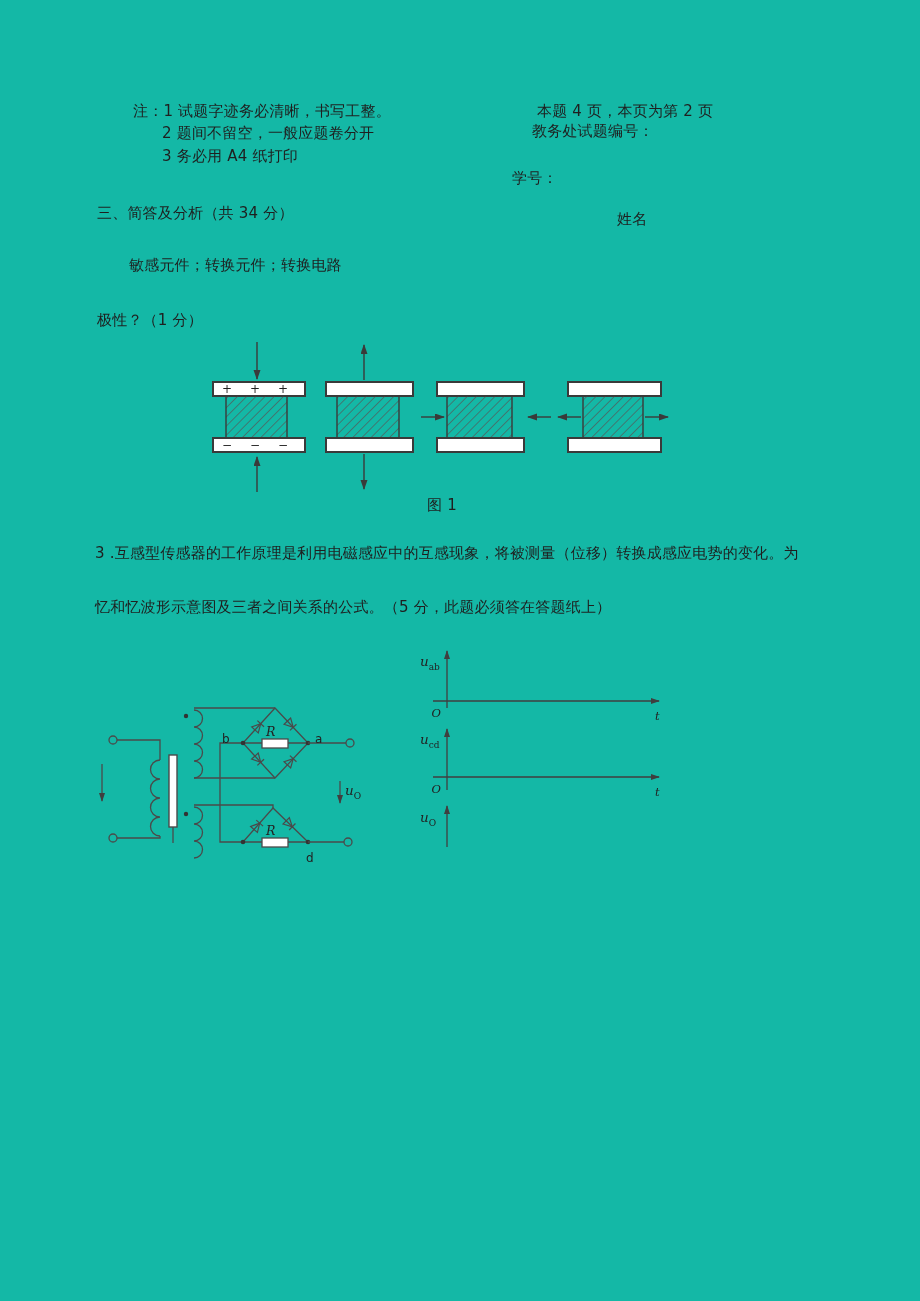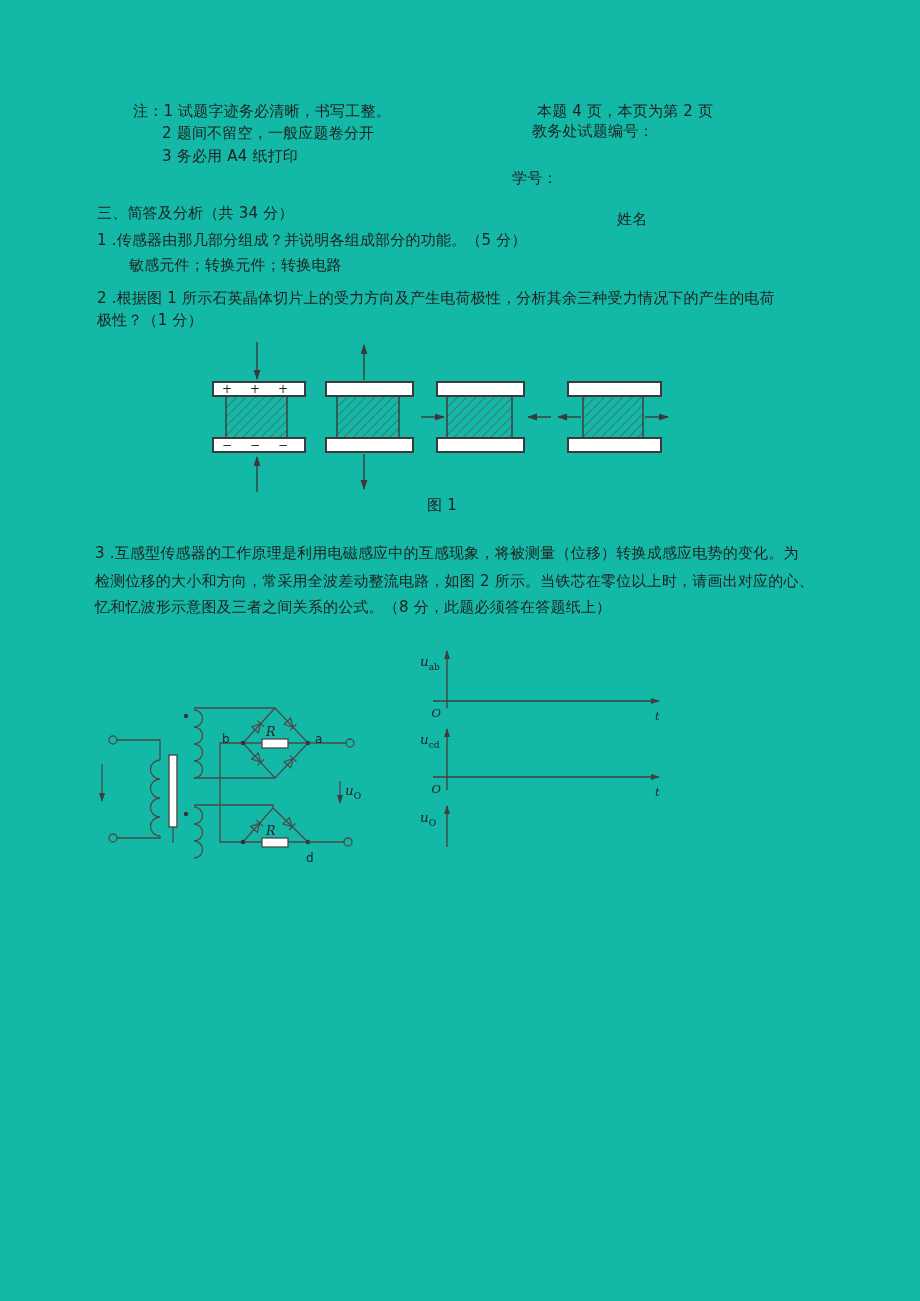--- a/index.html
+++ b/index.html
@@ -19,27 +19,24 @@
 
   <div class="t" style="left:133px;top:103px;">注：1 试题字迹务必清晰，书写工整。</div>
   <div class="t" style="left:162px;top:125px;">2 题间不留空，一般应题卷分开</div>
   <div class="t" style="left:162px;top:148px;">3 务必用 A4 纸打印</div>
   <div class="t" style="left:537px;top:103px;">本题 4 页，本页为第 2 页</div>
   <div class="t" style="left:532px;top:123px;">教务处试题编号：</div>
   <div class="t" style="left:473px;top:170px;margin-left:39px;">学号：</div>
   <div class="t" style="left:617px;top:170px;margin-top:41px;">姓名</div>
 
   <div class="t" style="left:97px;top:205px;">三、简答及分析（共 34 分）</div>
-  <div class="t" style="left:97px;top:232px;">1 .传感器由那几部分组成？并说明各组成部分的功能。（5 分）</div>
   <div class="t" style="left:97px;top:257px;margin-left:32px;">敏感元件；转换元件；转换电路</div>
-  <div class="t" style="left:97px;top:290px;">2 .根据图 1 所示石英晶体切片上的受力方向及产生电荷极性，分析其余三种受力情况下的产生的电荷</div>
   <div class="t" style="left:97px;top:312px;">极性？（1 分）</div>
   <div class="t" style="left:95px;top:545px;">3 .互感型传感器的工作原理是利用电磁感应中的互感现象，将被测量（位移）转换成感应电势的变化。为</div>
-  <div class="t" style="left:95px;top:573px;">检测位移的大小和方向，常采用全波差动整流电路，如图 2 所示。当铁芯在零位以上时，请画出对应的心、</div>
-  <div class="t" style="left:95px;top:599px;">忆和忆波形示意图及三者之间关系的公式。（8 分，此题必须答在答题纸上）</div>
+  <div class="t" style="left:95px;top:599px;">忆和忆波形示意图及三者之间关系的公式。（5 分，此题必须答在答题纸上）</div>
 
   <svg class="fig" style="left:185px;top:338px;" width="500" height="175" viewBox="0 0 500 175">
     <defs>
       <pattern id="hatch" width="6.5" height="6.5" patternUnits="userSpaceOnUse" patternTransform="rotate(45)">
         <line x1="0" y1="0" x2="0" y2="6.5" stroke="#555" stroke-width="1.3"></line>
       </pattern>
       <marker id="ah1" markerWidth="11" markerHeight="9" refX="9" refY="3.5" orient="auto" markerUnits="userSpaceOnUse">
         <path d="M0,0 L10,3.5 L0,7 z" fill="#3a3a3a"></path>
       </marker>
     </defs>

